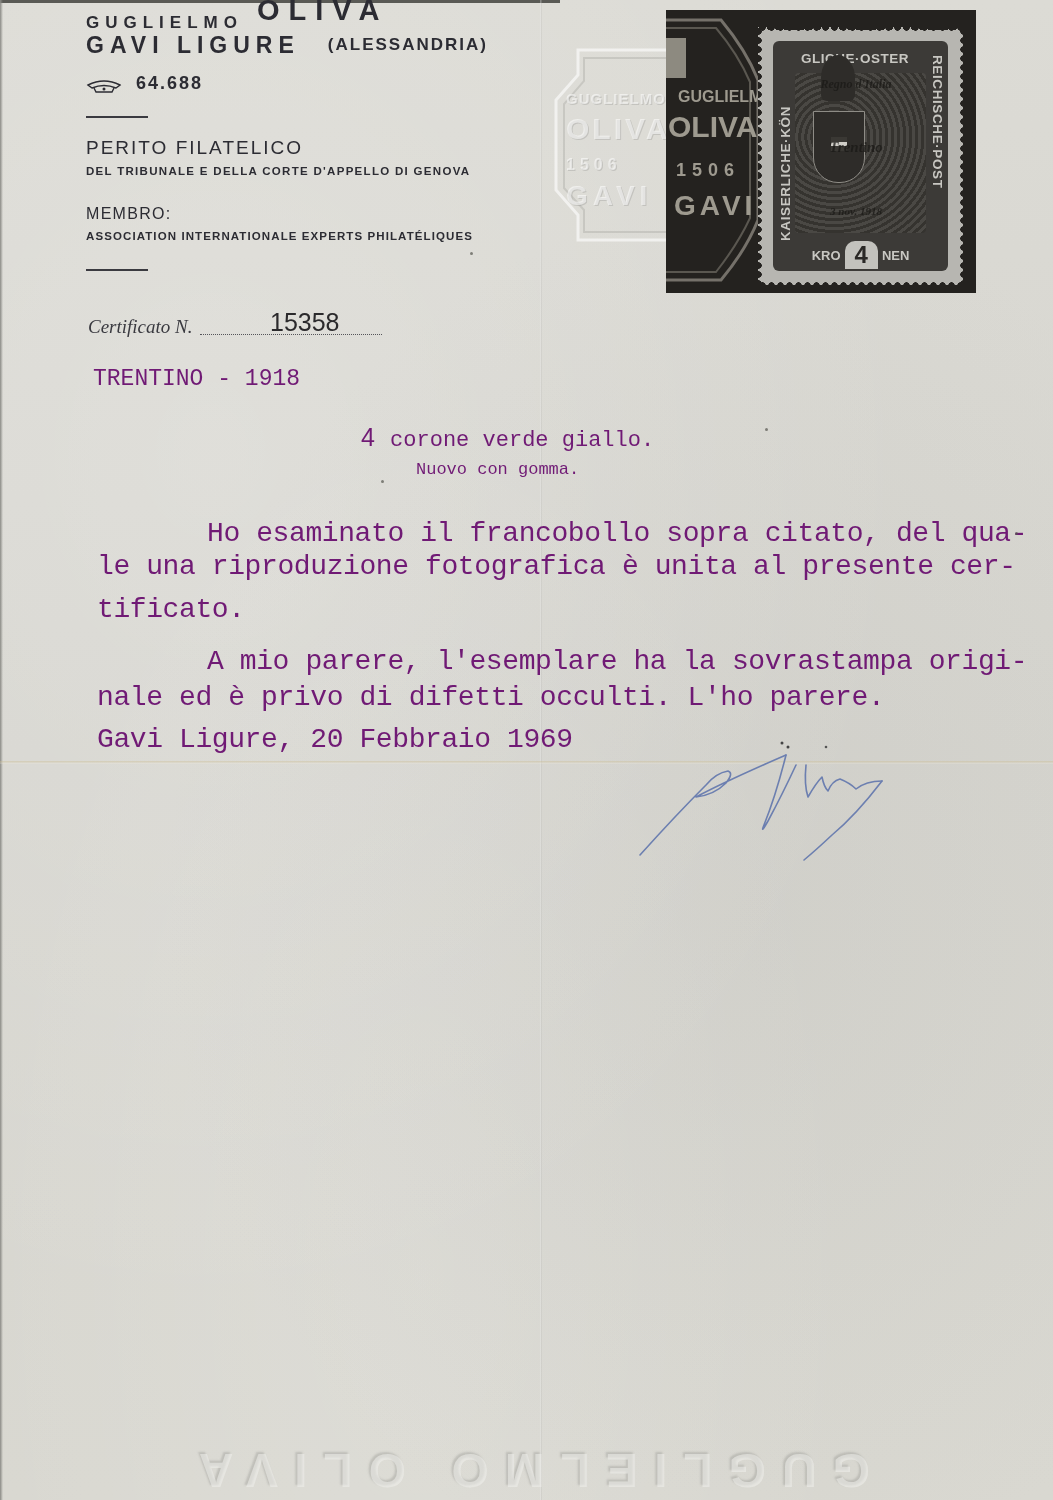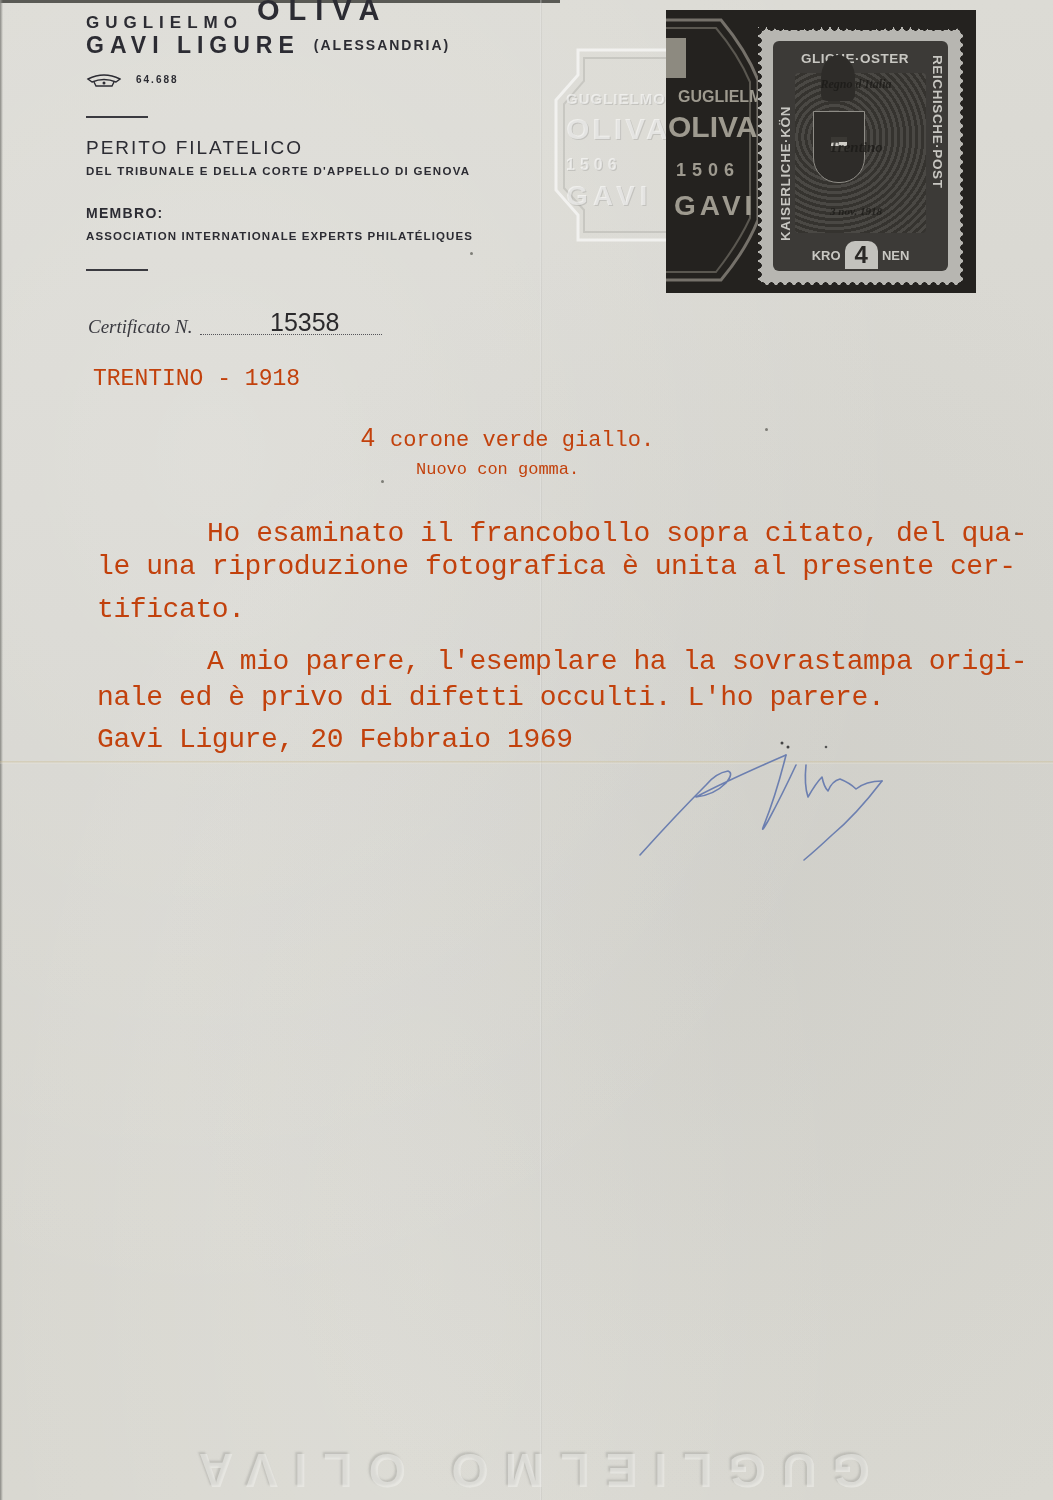--- a/index.html
+++ b/index.html
@@ -47,43 +47,43 @@
       font-weight: bold; letter-spacing: 6px; font-size: 17px;
     }
     .lh-line1 .surname {
       font-size: 29px; letter-spacing: 9px; margin-left: 14px; position: relative; top: -8px;
     }
     .lh-line2 {
       position: absolute; left: 0; top: 32px; white-space: nowrap;
       font-weight: bold; font-size: 23px; letter-spacing: 6px;
     }
     .lh-line2 .province {
-      font-size: 14px; letter-spacing: 2px; font-weight: bold; margin-left: 14px; position: relative; top: -3px;
+      font-size: 17px; letter-spacing: 2px; font-weight: bold; margin-left: 28px; position: relative; top: -3px;
     }
     .lh-phone {
       position: absolute; left: 0; top: 73px; white-space: nowrap;
-      font-size: 10px; font-weight: bold; letter-spacing: 2px;
+      font-size: 18px; font-weight: bold; letter-spacing: 2px;
     }
     .phone-icon {
       display: inline-block; width: 36px; height: 14px; margin-right: 14px; vertical-align: middle;
     }
     .rule {
       position: absolute; left: 0; width: 62px; height: 2px; background: #3a3a40;
     }
     .lh-perito {
       position: absolute; left: 0; top: 137px; white-space: nowrap;
       font-size: 19px; letter-spacing: 2px;
     }
     .lh-tribunale {
       position: absolute; left: 0; top: 165px; white-space: nowrap;
       font-size: 11.5px; font-weight: bold; letter-spacing: 1.3px;
     }
     .lh-membro {
       position: absolute; left: 0; top: 205px; white-space: nowrap;
-      font-size: 14px; font-weight: bold; letter-spacing: 1.3px; text-align: right;
+      font-size: 16px; font-weight: normal; letter-spacing: 1.3px; text-align: right;
     }
     .lh-aiep {
       position: absolute; left: 0; top: 230px; white-space: nowrap;
       font-size: 11.5px; font-weight: bold; letter-spacing: 1.1px;
     }
 
     
     .seal {
       position: absolute; left: 548px; top: 40px; width: 150px; height: 215px;
       color: rgba(255,255,255,0.55);
@@ -178,21 +178,21 @@
     }
     .stamp-bottom .kro, .stamp-bottom .nen { font-size: 13px; vertical-align: middle; }
     .stamp-value {
       display: inline-block; background: #c3c2bd; color: #2a2826; font-size: 24px;
       padding: 0 10px; margin: 0 4px; border-radius: 10px 10px 0 0; vertical-align: middle;
     }
 
     
     .typed {
       font-family: "Liberation Mono", monospace;
-      color: #c2410c;
+      color: #701a75;
       position: absolute; white-space: nowrap; text-align: center;
     }
     .cert-label {
       position: absolute; left: 88px; top: 316px;
       font-family: "Liberation Serif", serif; font-style: italic; font-size: 19px;
       color: #3a3a40; white-space: nowrap;
     }
     .cert-dots {
       position: absolute; left: 200px; top: 334px; width: 182px; border-bottom: 1px dotted #55555a;
     }

